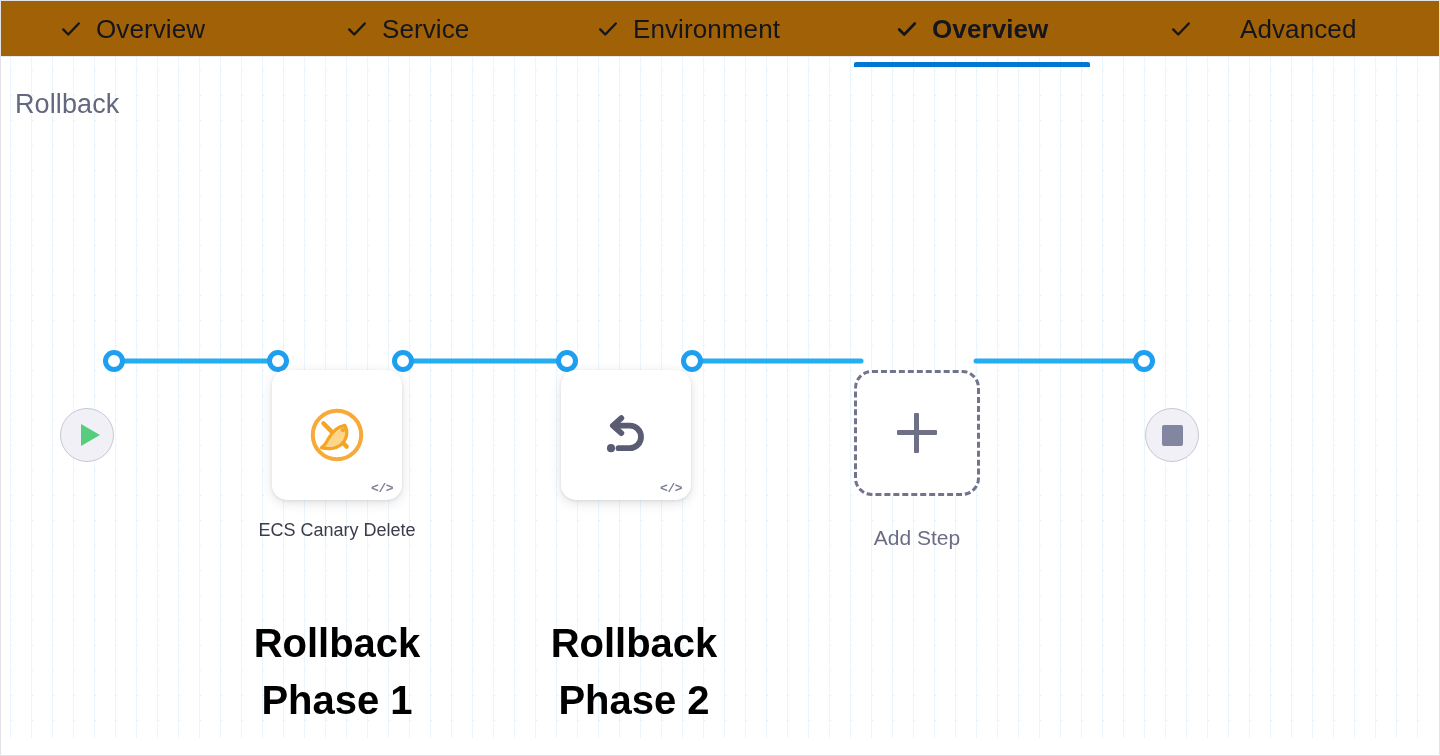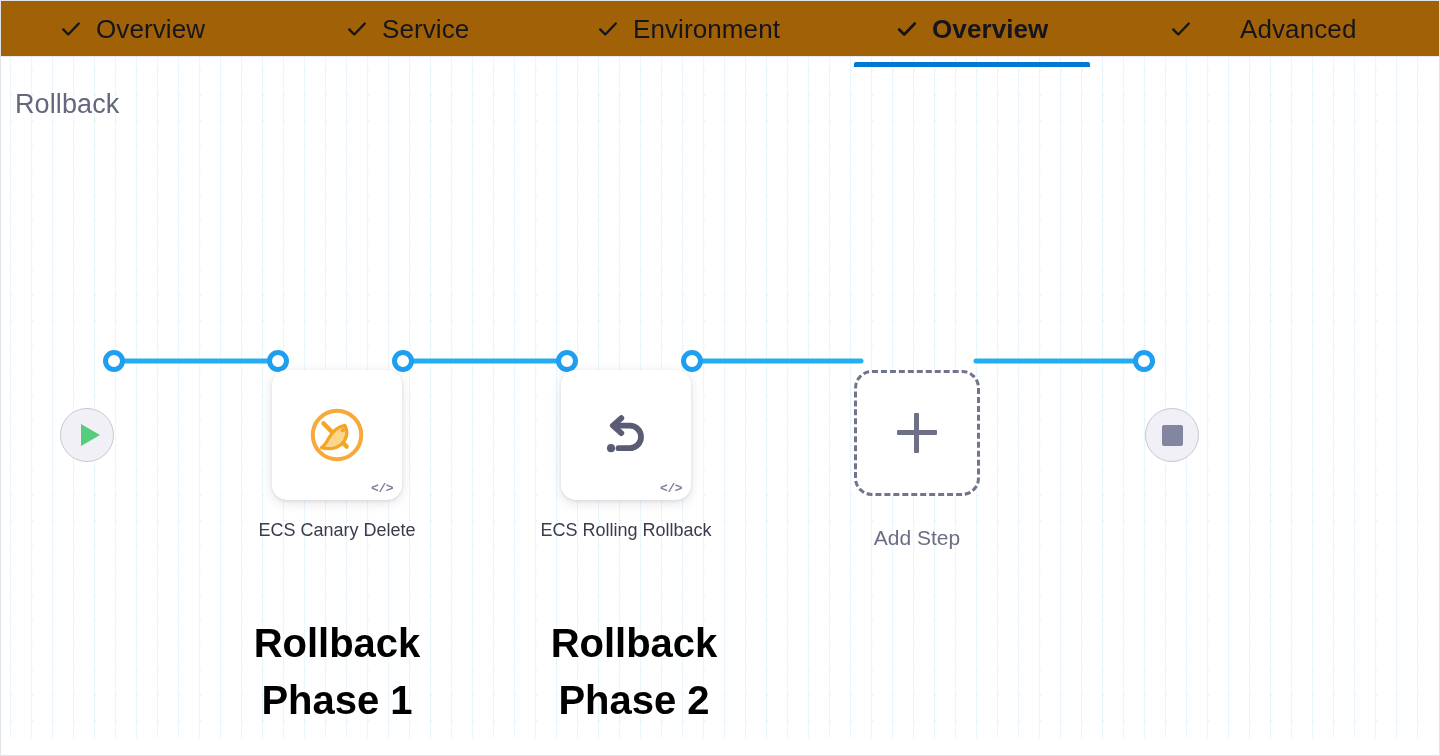--- a/index.html
+++ b/index.html
@@ -347,21 +347,20 @@
 
     <div class="step node-2">
       <div class="card">
         <svg width="60" height="60" viewBox="0 0 64 64">
           <path d="M20 22 H36 a12 12 0 0 1 0 24 H24" fill="none" stroke="#5a5c74" stroke-width="6.2" stroke-linecap="round"></path>
           <path d="M27 14 L18 22 L27 30" fill="none" stroke="#5a5c74" stroke-width="6.2" stroke-linecap="round" stroke-linejoin="round"></path>
           <circle cx="16" cy="46" r="4.3" fill="#5a5c74"></circle>
         </svg>
         <span class="code-badge">&lt;/&gt;</span>
       </div>
-      <div class="step-label">ECS Rolling Rollback</div>
     </div>
 
     <div class="addstep">
       <div class="dash-box">
         <span class="plus-glyph"></span>
       </div>
       <div class="addstep-label">Add Step</div>
     </div>
 
     <div class="terminal end">

